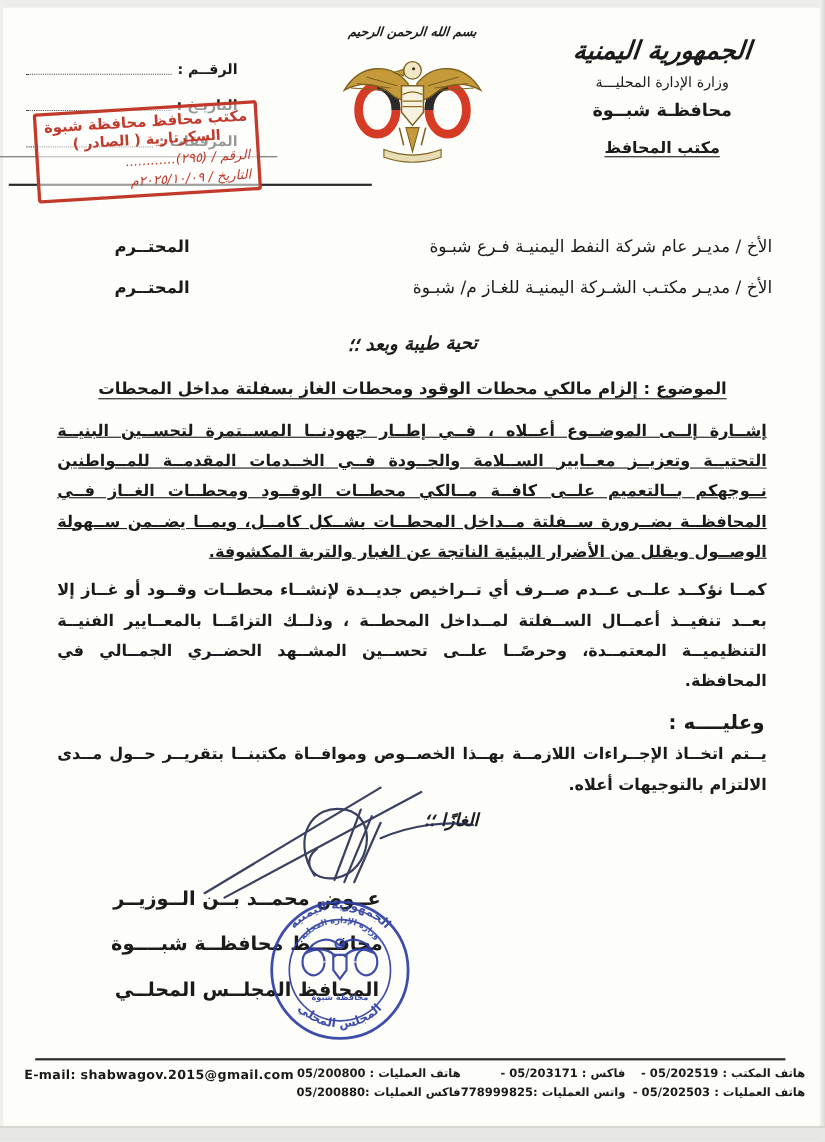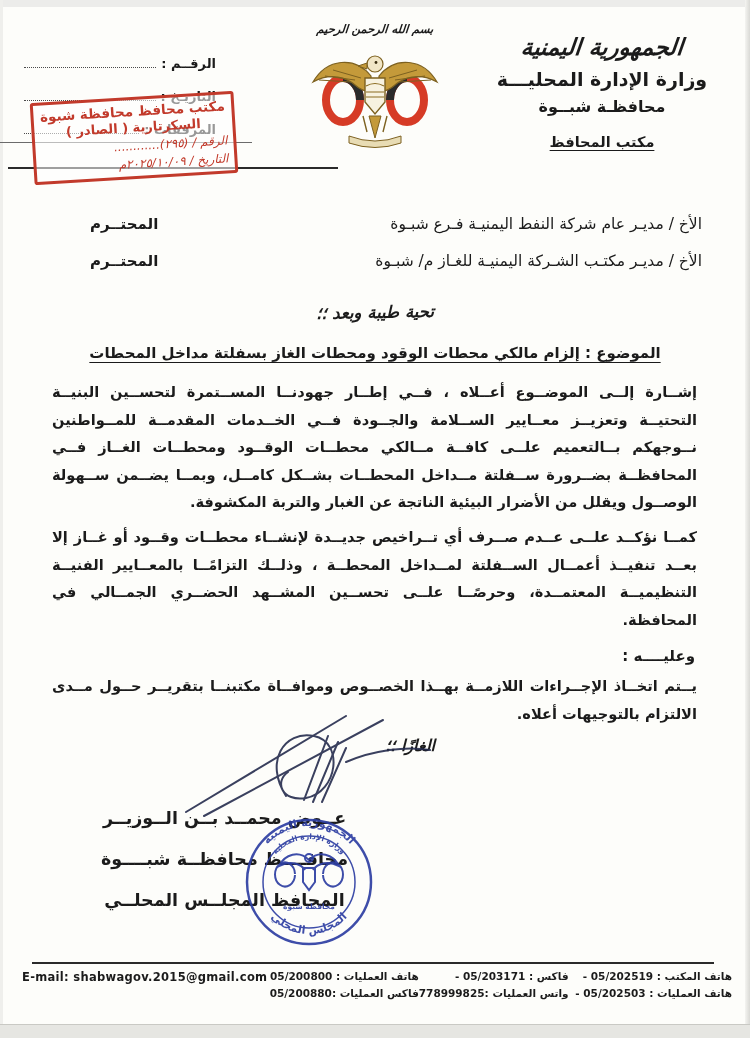--- a/index.html
+++ b/index.html
@@ -10,21 +10,21 @@
     font-family:"DejaVu Sans", sans-serif; color:#1b1b1b;
   }
   .scan-top { position:absolute; top:0; left:0; right:0; height:7px; background:#ececea; }
   .scan-right { position:absolute; top:0; right:0; width:5px; bottom:0; background:linear-gradient(to left,#d9d9d5,#f4f4f1); }
   .scan-left { position:absolute; top:0; left:0; width:3px; bottom:0; background:#efefec; }
   .scan-bottom { position:absolute; top:1024px; left:0; right:0; bottom:0; background:#e6e6e2; border-top:1px solid #c9c9c4; }
 
   
   .hdr-right { position:absolute; top:34px; right:14px; width:268px; text-align:center; }
   .hdr-republic { font-size:23px; font-weight:bold; font-style:italic; transform:skewX(-6deg); letter-spacing:-1px; }
-  .hdr-ministry { font-size:19px; font-weight:bold; margin-top:8px; }
+  .hdr-ministry { font-size:13px; font-weight:normal; margin-top:8px; }
   .hdr-governorate { font-size:16px; font-weight:bold; margin-top:7px; }
   .hdr-office { font-size:14.5px; font-weight:bold; margin-top:18px; text-decoration:underline; text-underline-offset:3px; }
   .rule-right { position:absolute; top:167px; left:8px; width:330px; border-top:2px solid #2a2a2a; }
 
   .hdr-center { position:absolute; top:22px; left:295px; width:160px; text-align:center; }
   .bismillah { font-size:11.5px; font-weight:bold; font-style:italic; transform:skewX(-5deg); white-space:nowrap; }
   .emblem { margin-top:2px; }
 
   .hdr-left { position:absolute; top:40px; left:24px; width:192px; }
   .hdr-field { display:flex; align-items:flex-end; height:33px; font-size:13px; font-weight:bold; }
@@ -39,32 +39,32 @@
     background:rgba(255,255,255,.55); z-index:3;
   }
   .red-stamp .rs1 { font-size:13.5px; font-weight:bold; white-space:nowrap; }
   .red-stamp .rs2 { font-size:13px; font-weight:bold; margin-top:1px; }
   .red-stamp .rs-hand { font-size:12px; text-align:right; margin-top:4px; font-style:italic; white-space:nowrap; }
 
   
   .addr-row { position:absolute; right:48px; left:60px; display:flex; justify-content:space-between; align-items:baseline; }
   .addr-row.r1 { top:215px; } .addr-row.r2 { top:252px; }
   .addr-title { font-size:15.5px; font-weight:normal; }
-  .addr-honorific { font-size:15px; font-weight:bold; margin-left:30px; }
+  .addr-honorific { font-size:15px; font-weight:bold; margin-left:44px; }
 
   .greeting { position:absolute; top:303px; left:0; right:0; text-align:center;
     font-size:16.5px; font-weight:bold; font-style:italic; transform:rotate(-1deg); }
   .subject { position:absolute; top:344px; left:0; right:0; text-align:center;
     font-size:15px; font-weight:bold; text-decoration:underline; text-underline-offset:4px; }
 
   
   .body-par { position:absolute; right:53px; left:52px; font-size:14.6px; font-weight:600;
     line-height:27.5px; text-align:justify; text-align-last:right; }
-  .p1 { top:378px; } .p2 { top:523px; }
-  .whereupon { position:absolute; top:647px; right:55px; font-size:15px; font-weight:bold; }
+  .p1 { top:378px;text-decoration:underline; } .p2 { top:523px; }
+  .whereupon { position:absolute; top:647px; right:55px; font-size:18px; font-weight:bold; }
   .p3 { top:672px; }
   .thanks { position:absolute; top:736px; right:315px; font-size:16px; font-weight:bold; font-style:italic; }
 
   .sig-script { position:absolute; top:700px; left:178px; z-index:2; }
 
   
   .sig-block { position:absolute; top:798px; left:52px; width:345px; text-align:center; }
   .sig-block div { font-size:17.5px; font-weight:bold; line-height:41px; white-space:nowrap; }
   .blue-stamp { position:absolute; top:816px; left:243px; z-index:4; opacity:.92; }
 

